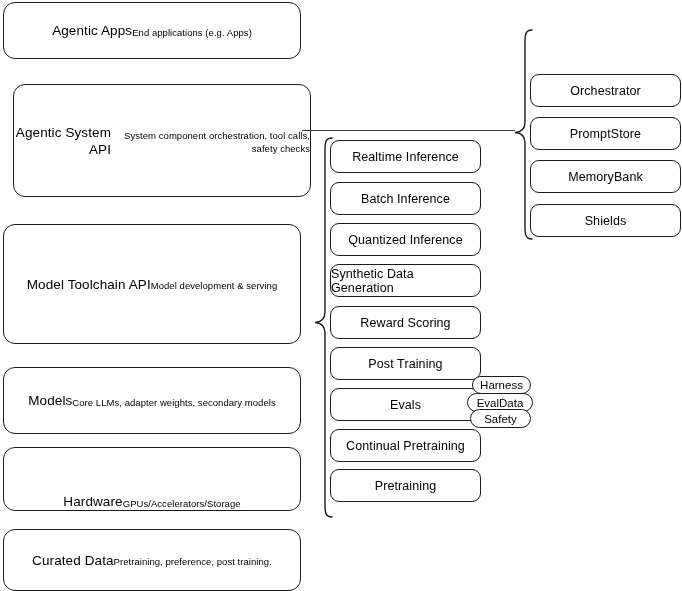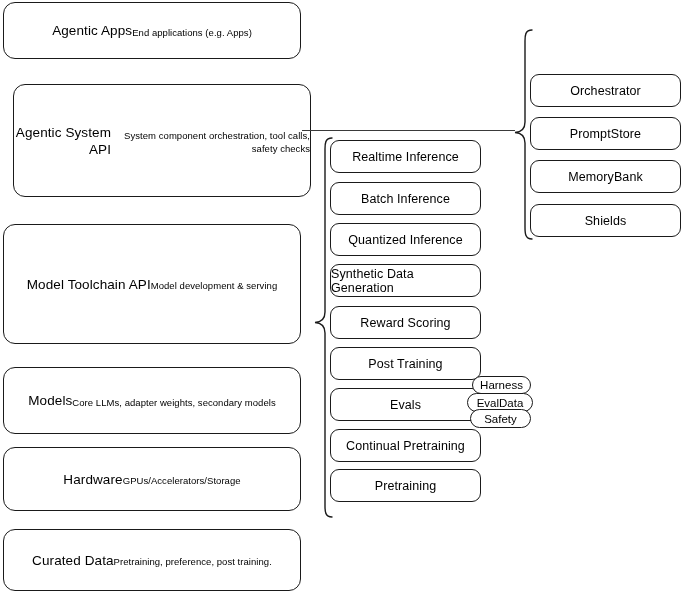--- a/index.html
+++ b/index.html
@@ -107,21 +107,21 @@
   <div class="box" style="left:3px; top:224px; width:298px; height:120px;">
     <div class="layer-title">Model Toolchain API</div>
     <div class="layer-sub">Model development &amp; serving</div>
   </div>
 
   <div class="box" style="left:3px; top:367px; width:298px; height:67px;">
     <div class="layer-title">Models</div>
     <div class="layer-sub">Core LLMs, adapter weights, secondary models</div>
   </div>
 
-  <div class="box" style="left:3px; top:447px; width:298px; height:64px;">
+  <div class="box" style="left:3px; top:447px; width:298px; height:64px;align-items:flex-end;">
     <div class="layer-title">Hardware</div>
     <div class="layer-sub">GPUs/Accelerators/Storage</div>
   </div>
 
   <div class="box" style="left:3px; top:529px; width:298px; height:62px;">
     <div class="layer-title">Curated Data</div>
     <div class="layer-sub">Pretraining, preference, post training.</div>
   </div>
 
   <div class="connector" style="left:302px; top:130px; width:213px;"></div>

